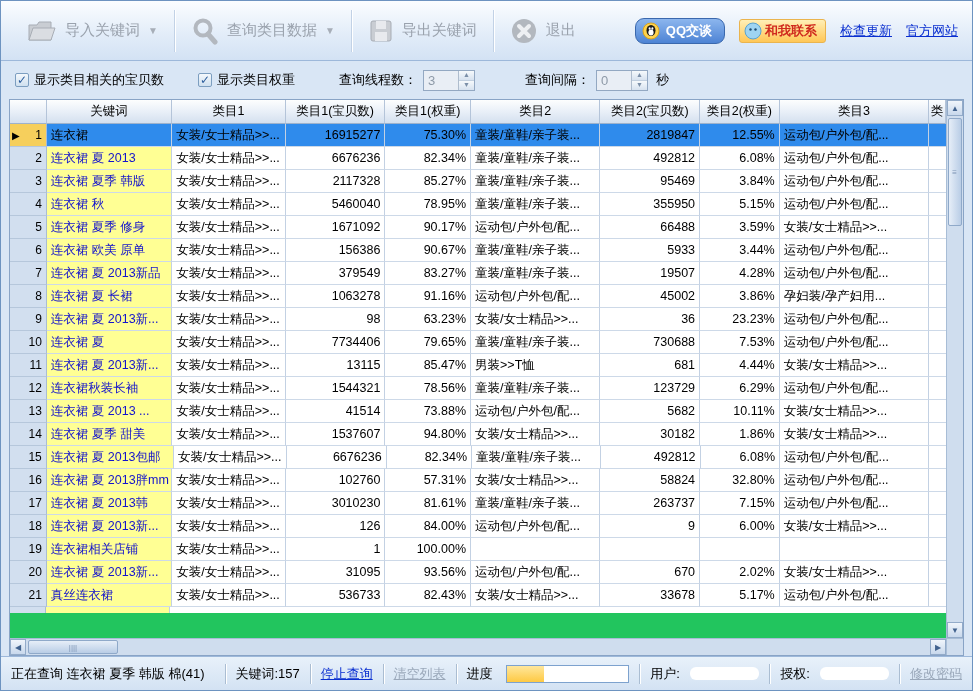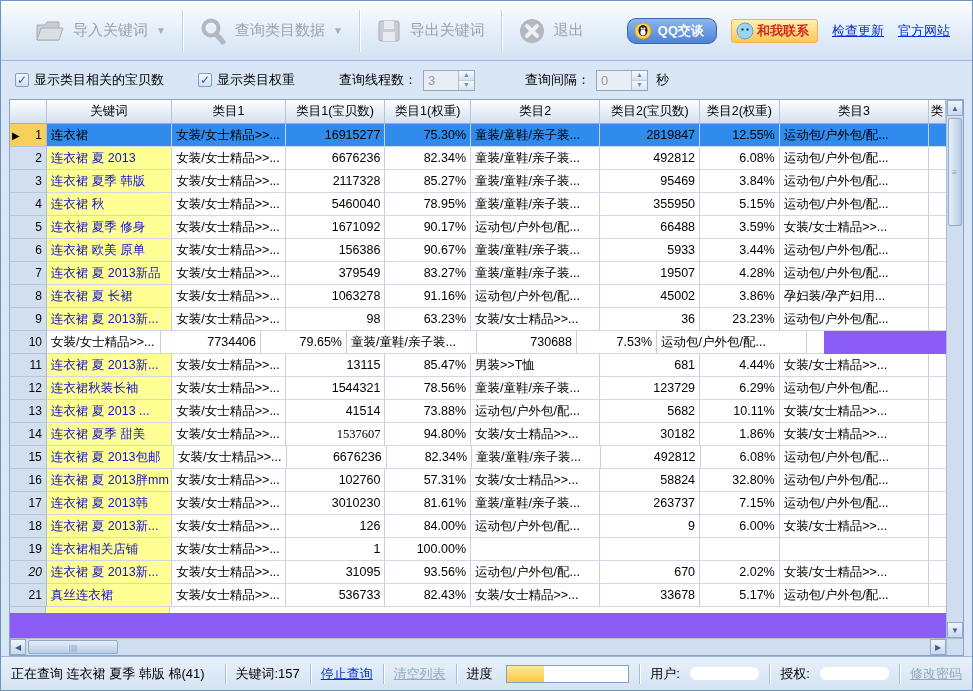--- a/index.html
+++ b/index.html
@@ -31,21 +31,21 @@
   }
   .close-btn {
     color:#6d7f99; font-weight:bold; font-size:14px;
     width:20px; text-align:center; cursor:default;
   }
   
   .toolbar {
     height:60px; flex:0 0 60px;
     background:linear-gradient(#fbfdff,#e3edf9 55%,#d3e2f4);
     border-bottom:1px solid #9db8da;
-    display:flex; align-items:center; padding:0 22px;
+    display:flex; align-items:center; padding:0 14px;
   }
   .tb-btn {
     display:flex; align-items:center; gap:8px;
     padding:8px 12px; color:#9aa2ad; font-size:15px;
     white-space:nowrap;
   }
   .tb-sep { width:1px; height:42px; background:#c2d2e6; margin:0 4px; box-shadow:1px 0 0 #fff; }
   .tb-caret { font-size:10px; color:#a7aeb8; }
   .tb-right { margin-left:auto; display:flex; align-items:center; gap:14px; }
   .qq-btn {
@@ -86,21 +86,21 @@
   .spin-val { flex:1; color:#8e9aa8; padding:2px 4px; }
   .spin-arrows { width:16px; display:flex; flex-direction:column; border-left:1px solid #aebccd; }
   .spin-arrows div {
     flex:1; font-size:7px; line-height:8px; text-align:center; color:#7b8fa8;
     background:linear-gradient(#f6f9fc,#d6e2ef);
   }
   .spin-arrows div + div { border-top:1px solid #c1cfdf; }
   
   .grid-wrap {
     margin:0 8px; flex:1;
-    border:1px solid #89a4c6; background:#8b5cf6;
+    border:1px solid #89a4c6; background:#22c55e;
     display:flex; flex-direction:column; overflow:hidden;
     position:relative;
   }
   .grid-scroll-area { display:flex; flex:1; overflow:hidden; }
   .grid-main { flex:1; overflow:hidden; }
   .grid-header { display:flex; height:24px; }
   .gh-cell {
     background:linear-gradient(#fdfefe,#e7eef7 55%,#d4e0ef);
     border-right:1px solid #b4c4d9; border-bottom:1px solid #9db2cc;
     display:flex; align-items:center; justify-content:center;
@@ -422,20 +422,21 @@
               <div class="g-cell" style="width: 130px;">女装/女士精品&gt;&gt;...</div>
               <div class="g-cell num" style="width: 100px;">36</div>
               <div class="g-cell num" style="width: 80px;">23.23%</div>
               <div class="g-cell" style="width: 150px;">运动包/户外包/配...</div>
               <div class="g-cell" style="width: 17px; border-right: none;"></div>
             </div>
             <div class="grid-row">
               <div class="g-rowhdr" style="width: 37px;">
                 <span>10</span>
               </div>
+              <div class="g-cell cell-keyword" style="width: 126px;">连衣裙 夏</div>
               <div class="g-cell" style="width: 114px;">女装/女士精品&gt;&gt;...</div>
               <div class="g-cell num" style="width: 100px;">7734406</div>
               <div class="g-cell num" style="width: 86px;">79.65%</div>
               <div class="g-cell" style="width: 130px;">童装/童鞋/亲子装...</div>
               <div class="g-cell num" style="width: 100px;">730688</div>
               <div class="g-cell num" style="width: 80px;">7.53%</div>
               <div class="g-cell" style="width: 150px;">运动包/户外包/配...</div>
               <div class="g-cell" style="width: 17px; border-right: none;"></div>
             </div>
             <div class="grid-row">
@@ -479,21 +480,21 @@
               <div class="g-cell num" style="width: 80px;">10.11%</div>
               <div class="g-cell" style="width: 150px;">女装/女士精品&gt;&gt;...</div>
               <div class="g-cell" style="width: 17px; border-right: none;"></div>
             </div>
             <div class="grid-row">
               <div class="g-rowhdr" style="width: 37px;">
                 <span>14</span>
               </div>
               <div class="g-cell cell-keyword" style="width: 126px;">连衣裙 夏季 甜美</div>
               <div class="g-cell" style="width: 114px;">女装/女士精品&gt;&gt;...</div>
-              <div class="g-cell num" style="width: 100px; font-family: Liberation Serif, serif;">1537607</div>
+              <div class="g-cell num" style="width: 100px;">1537607</div>
               <div class="g-cell num" style="width: 86px;">94.80%</div>
               <div class="g-cell" style="width: 130px;">女装/女士精品&gt;&gt;...</div>
               <div class="g-cell num" style="width: 100px;">30182</div>
               <div class="g-cell num" style="width: 80px;">1.86%</div>
               <div class="g-cell" style="width: 150px;">女装/女士精品&gt;&gt;...</div>
               <div class="g-cell" style="width: 17px; border-right: none;"></div>
             </div>
             <div class="grid-row">
               <div class="g-rowhdr" style="width: 37px;">
                 <span>15</span>
@@ -558,21 +559,21 @@
               <div class="g-cell" style="width: 114px;">女装/女士精品&gt;&gt;...</div>
               <div class="g-cell num" style="width: 100px;">1</div>
               <div class="g-cell num" style="width: 86px;">100.00%</div>
               <div class="g-cell" style="width: 130px;"></div>
               <div class="g-cell num" style="width: 100px;"></div>
               <div class="g-cell num" style="width: 80px;"></div>
               <div class="g-cell" style="width: 150px;"></div>
               <div class="g-cell" style="width: 17px; border-right: none;"></div>
             </div>
             <div class="grid-row">
-              <div class="g-rowhdr" style="width: 37px; font-style: italic;">
+              <div class="g-rowhdr" style="width: 37px;">
                 <span>20</span>
               </div>
               <div class="g-cell cell-keyword" style="width: 126px;">连衣裙 夏 2013新...</div>
               <div class="g-cell" style="width: 114px;">女装/女士精品&gt;&gt;...</div>
               <div class="g-cell num" style="width: 100px;">31095</div>
               <div class="g-cell num" style="width: 86px;">93.56%</div>
               <div class="g-cell" style="width: 130px;">运动包/户外包/配...</div>
               <div class="g-cell num" style="width: 100px;">670</div>
               <div class="g-cell num" style="width: 80px;">2.02%</div>
               <div class="g-cell" style="width: 150px;">女装/女士精品&gt;&gt;...</div>

